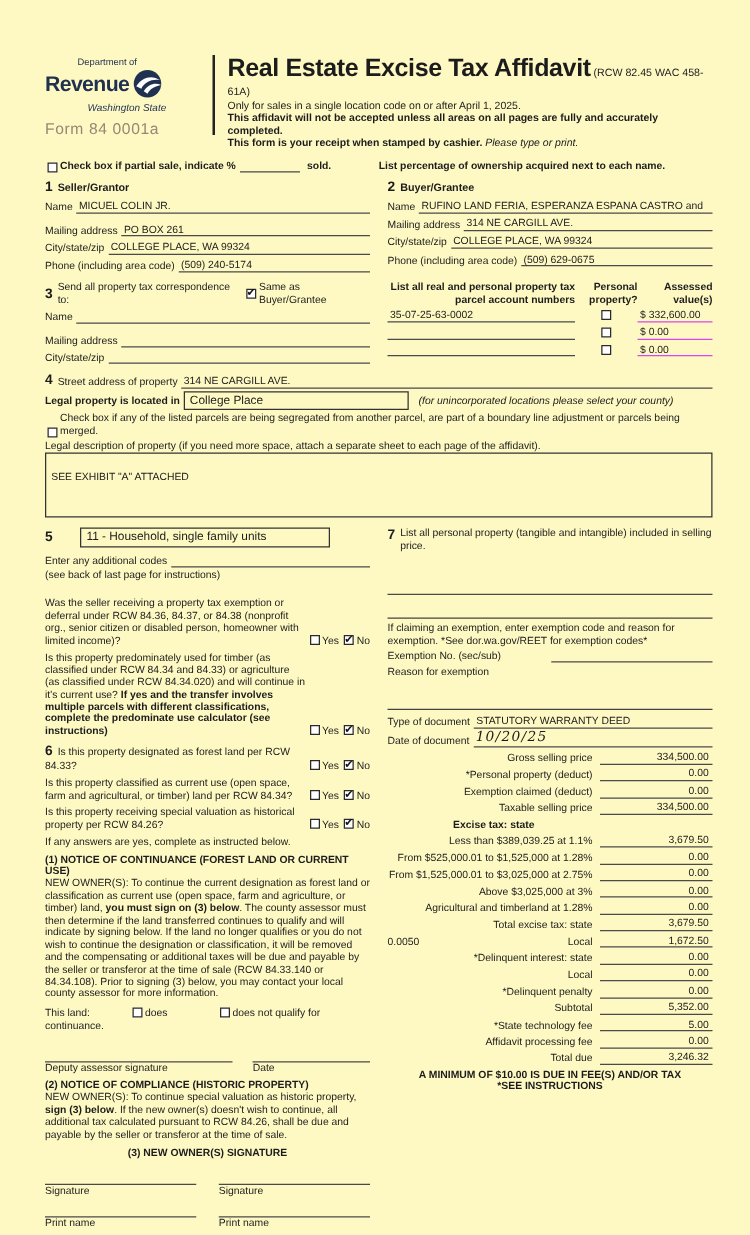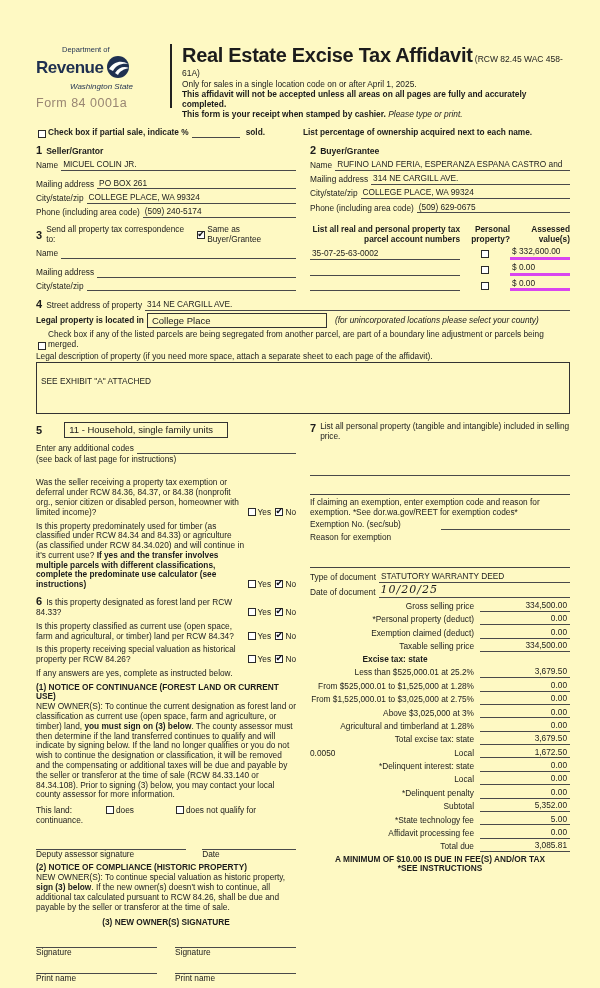--- a/index.html
+++ b/index.html
@@ -40,21 +40,21 @@
   b { font-weight:bold; }
   .hand { font-family:"DejaVu Serif", serif; font-style:italic; font-size:10.5px; letter-spacing:1px; color:#1a1a1a; }
   .boxed { border:1px solid #333; padding:1px 4px; }
 
   
   .ptab-hdr { display:flex; font-weight:bold; text-align:right; margin-bottom:2px; }
   .ptab-c1 { width:150px; } .ptab-c2 { width:50px; } .ptab-c3 { width:70px; flex:1; }
   .prow { display:flex; align-items:flex-end; margin-bottom:3px; }
   .pnum { width:150px; border-bottom:1px solid #4a4a4a; min-height:10px; padding:0 2px; }
   .pcb { width:50px; text-align:center; }
-  .pval { flex:1; border-bottom:3px solid #d946ef; padding:0 2px; }
+  .pval { flex:1; border-bottom:1px solid #d946ef; padding:0 2px; }
 
   
   .legal-box { border:1.2px solid #333; height:52px; padding:14px 4px 0 4px; margin-top:1px; }
 
   
   .q { position:relative; margin-bottom:4px; }
   .q .yn { position:absolute; right:0; bottom:0; white-space:nowrap; }
   .qtxt { display:block; padding-right:52px; }
   .note-title { font-weight:bold; margin-top:4px; }
   .small-just { text-align:left; }
@@ -240,21 +240,21 @@
     <div class="legal-box">
       <span>SEE EXHIBIT "A" ATTACHED</span>
     </div>
   </div>
 
   <div class="cols" style="margin-top:8px;">
 
     <div class="col">
       <div style="display:flex; align-items:center; margin-bottom:6px;">
         <span class="secnum" style="margin-right:22px;">5</span>
-        <span class="boxed" style="width:164px; font-size:9.5px;">11 - Household, single family units</span>
+        <span class="boxed" style="width:200px; font-size:9.5px;">11 - Household, single family units</span>
       </div>
       <div class="field" style="margin-bottom:1px;">
             <span class="fl">Enter any additional codes</span>
             <span class="fv"></span>
           </div>
       <div style="margin-bottom:14px;">(see back of last page for instructions)</div>
 
       <div class="q">
         <span class="qtxt">Was the seller receiving a property tax exemption or deferral under RCW 84.36, 84.37, or 84.38 (nonprofit org., senior citizen or disabled person, homeowner with limited income)?</span>
         <span class="yn">
@@ -384,21 +384,21 @@
       <div class="trow">
             <span class="tlabel">Exemption claimed (deduct)</span>
             <span class="tline">0.00</span>
           </div>
       <div class="trow">
             <span class="tlabel">Taxable selling price</span>
             <span class="tline">334,500.00</span>
           </div>
       <div class="theader">Excise tax: state</div>
       <div class="trow">
-            <span class="tlabel">Less than $525,000.01 at 25.2%</span>
+            <span class="tlabel">Less than $389,039.25 at 1.1%</span>
             <span class="tline">3,679.50</span>
           </div>
       <div class="trow">
             <span class="tlabel">From $525,000.01 to $1,525,000 at 1.28%</span>
             <span class="tline">0.00</span>
           </div>
       <div class="trow">
             <span class="tlabel">From $1,525,000.01 to $3,025,000 at 2.75%</span>
             <span class="tline">0.00</span>
           </div>
@@ -438,21 +438,21 @@
       <div class="trow">
             <span class="tlabel">*State technology fee</span>
             <span class="tline">5.00</span>
           </div>
       <div class="trow">
             <span class="tlabel">Affidavit processing fee</span>
             <span class="tline">0.00</span>
           </div>
       <div class="trow">
             <span class="tlabel">Total due</span>
-            <span class="tline">3,085.81</span>
+            <span class="tline">3,246.32</span>
           </div>
 
       <div style="text-align:center; font-weight:bold; margin-top:2px;">
         <div>A MINIMUM OF $10.00 IS DUE IN FEE(S) AND/OR TAX</div>
         <div>*SEE INSTRUCTIONS</div>
       </div>
     </div>
   </div>
 
   <div class="sec8">

